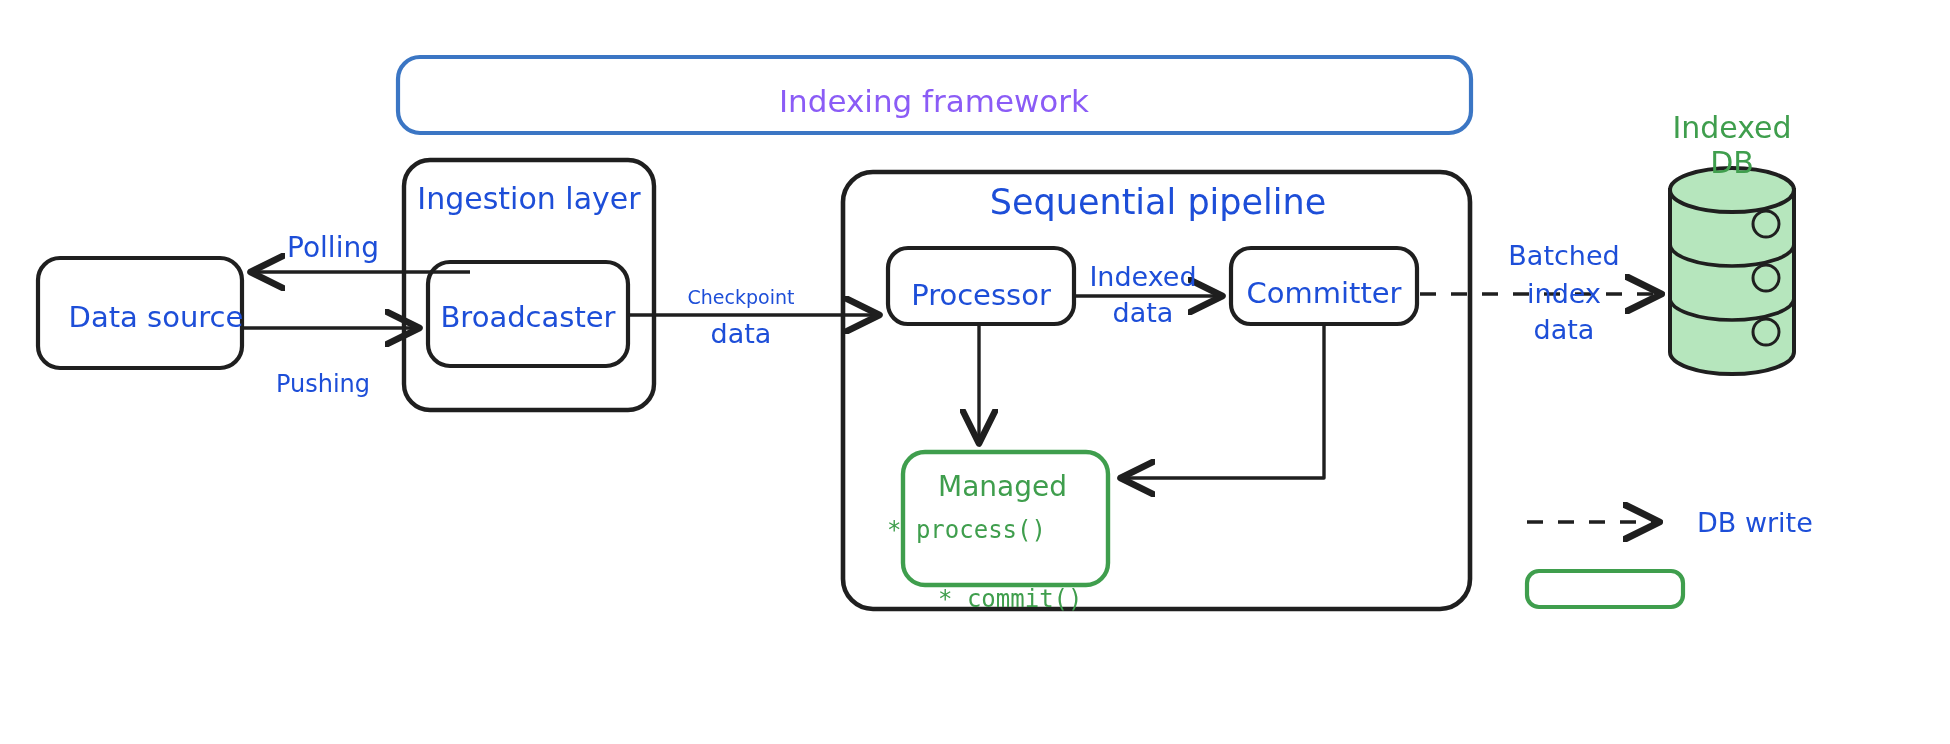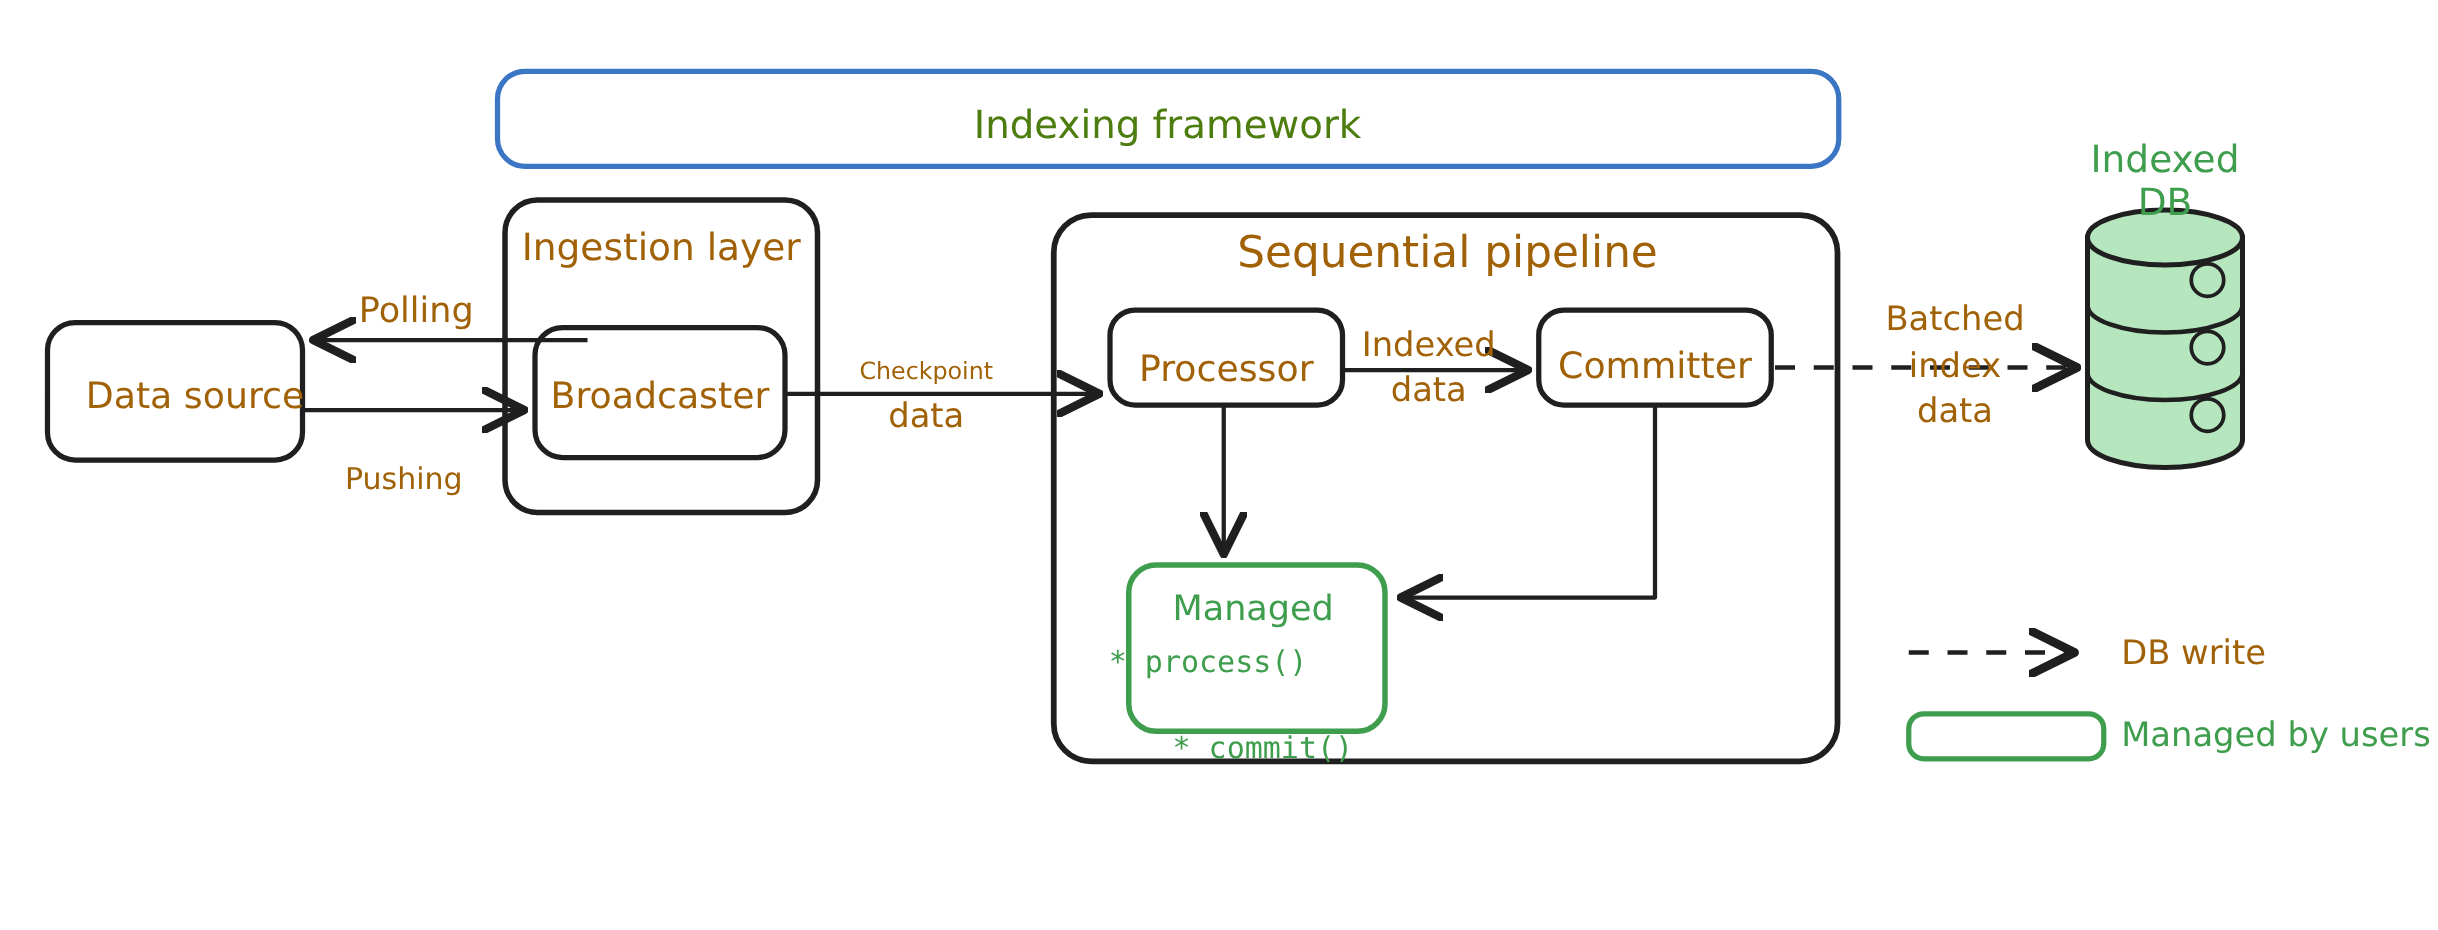--- a/index.html
+++ b/index.html
@@ -35,22 +35,22 @@
     transform: translate(-50%, -50%);
     pointer-events: none;
   }
   .lbl.mono {
     font-family: "DejaVu Sans Mono", monospace;
   }
   .lbl.left {
     text-align: left;
     transform: translate(0, -50%);
   }
-  .ink    { color: #a16207; }
-  .blue   { color: #4d7c0f; }
+  .ink    { color: #1d4ed8; }
+  .blue   { color: #8b5cf6; }
   .green  { color: #3f9e4d; }
 </style>
 </head>
 <body>
 
 <div id="canvas">
 
   <svg id="vec" viewBox="0 0 1950 744">
     <defs>
       <marker id="arrowR" viewBox="0 0 12 12" refX="10.5" refY="6" markerWidth="11" markerHeight="11" orient="auto-start-reverse">
@@ -173,15 +173,14 @@
 
   <div class="lbl ink" style="left:1564px; top:256px; font-size:27px;">Batched</div>
   <div class="lbl ink" style="left:1564px; top:294px; font-size:27px;">index</div>
   <div class="lbl ink" style="left:1564px; top:330px; font-size:27px;">data</div>
 
   <div class="lbl green" style="left:1732px; top:128px; font-size:30px;">Indexed</div>
   <div class="lbl green" style="left:1732px; top:163px; font-size:30px;">DB</div>
 
   <div class="lbl ink left" style="left:1697px; top:523px; font-size:27px;">DB write</div>
 
-  <div class="lbl green left" style="left:1697px; top:589px; font-size:27px;">Managed by users</div>
 
 </div>
 
 </body></html>

